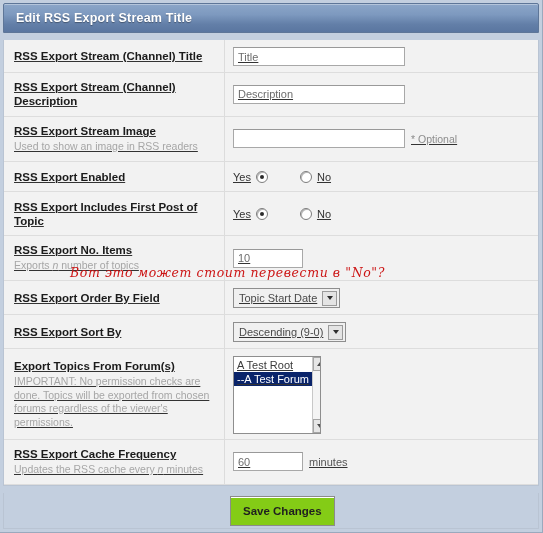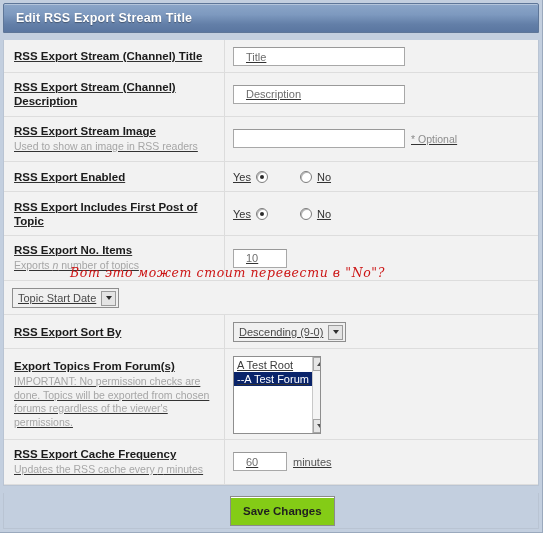--- a/index.html
+++ b/index.html
@@ -104,26 +104,26 @@
   .desc i { font-style: italic; }
 
   
   input[type=text] {
     font-family: "Liberation Sans", sans-serif;
     font-size: 11px;
     color: #6d6d6d;
     background: #ffffff;
     border: 1px solid #a8a8a8;
     border-top-color: #999999;
-    padding: 2px 12px;
+    padding: 2px 4px;
     height: 19px;
     outline: none;
   }
   .inp-wide  { width: 172px; }
-  .inp-small { width: 54px; }
+  .inp-small { width: 70px; }
 
   .hint {
     color: #8d8d8d;
     font-size: 10.5px;
   }
   .suffix {
     color: #555555;
     font-size: 11px;
   }
 
@@ -352,20 +352,23 @@
       <div class="cell-label">
         <span class="lbl">RSS Export No. Items</span>
         <span class="desc"><span>Exports </span><i>n</i><span> number of topics</span></span>
       </div>
       <div class="cell-field">
         <input type="text" class="inp-small" value="10" style="">
       </div>
     </div>
 
     <div class="row">
+      <div class="cell-label">
+        <span class="lbl">RSS Export Order By Field</span>
+      </div>
       <div class="cell-field">
         <div class="select">
           <span>Topic Start Date</span>
           <span class="sel-arrow">
               <span></span>
             </span>
         </div>
       </div>
     </div>
 

